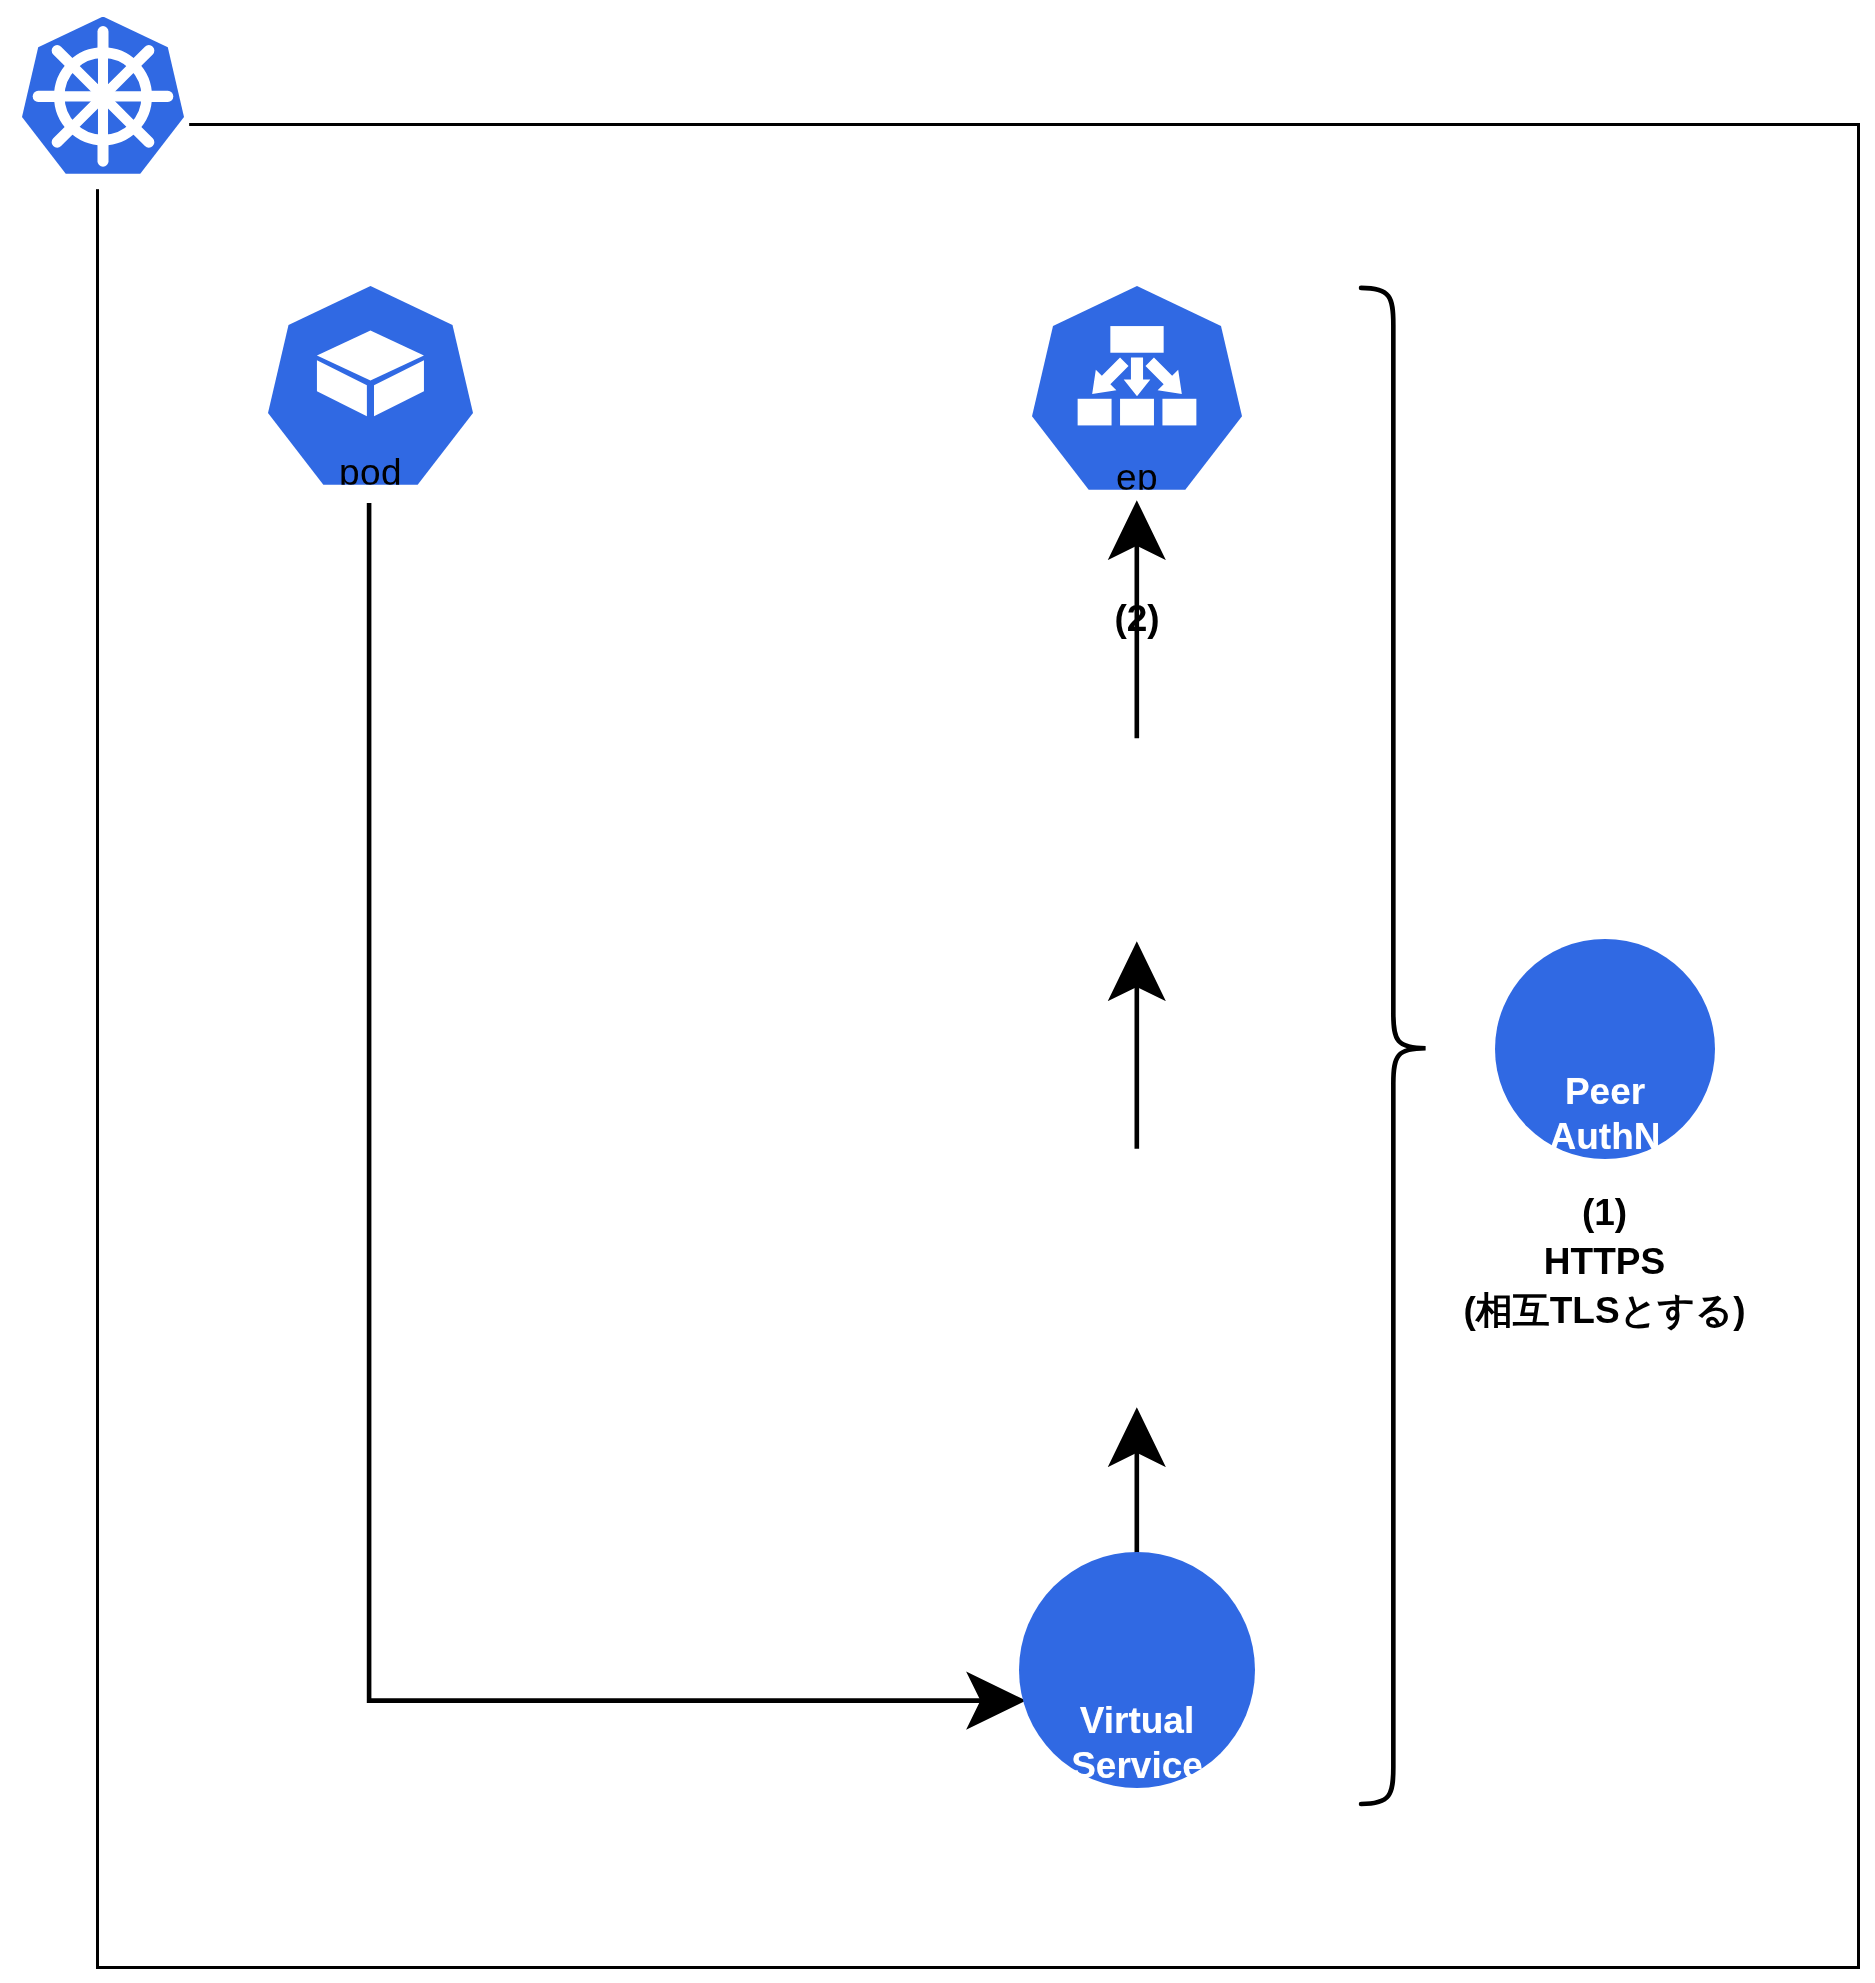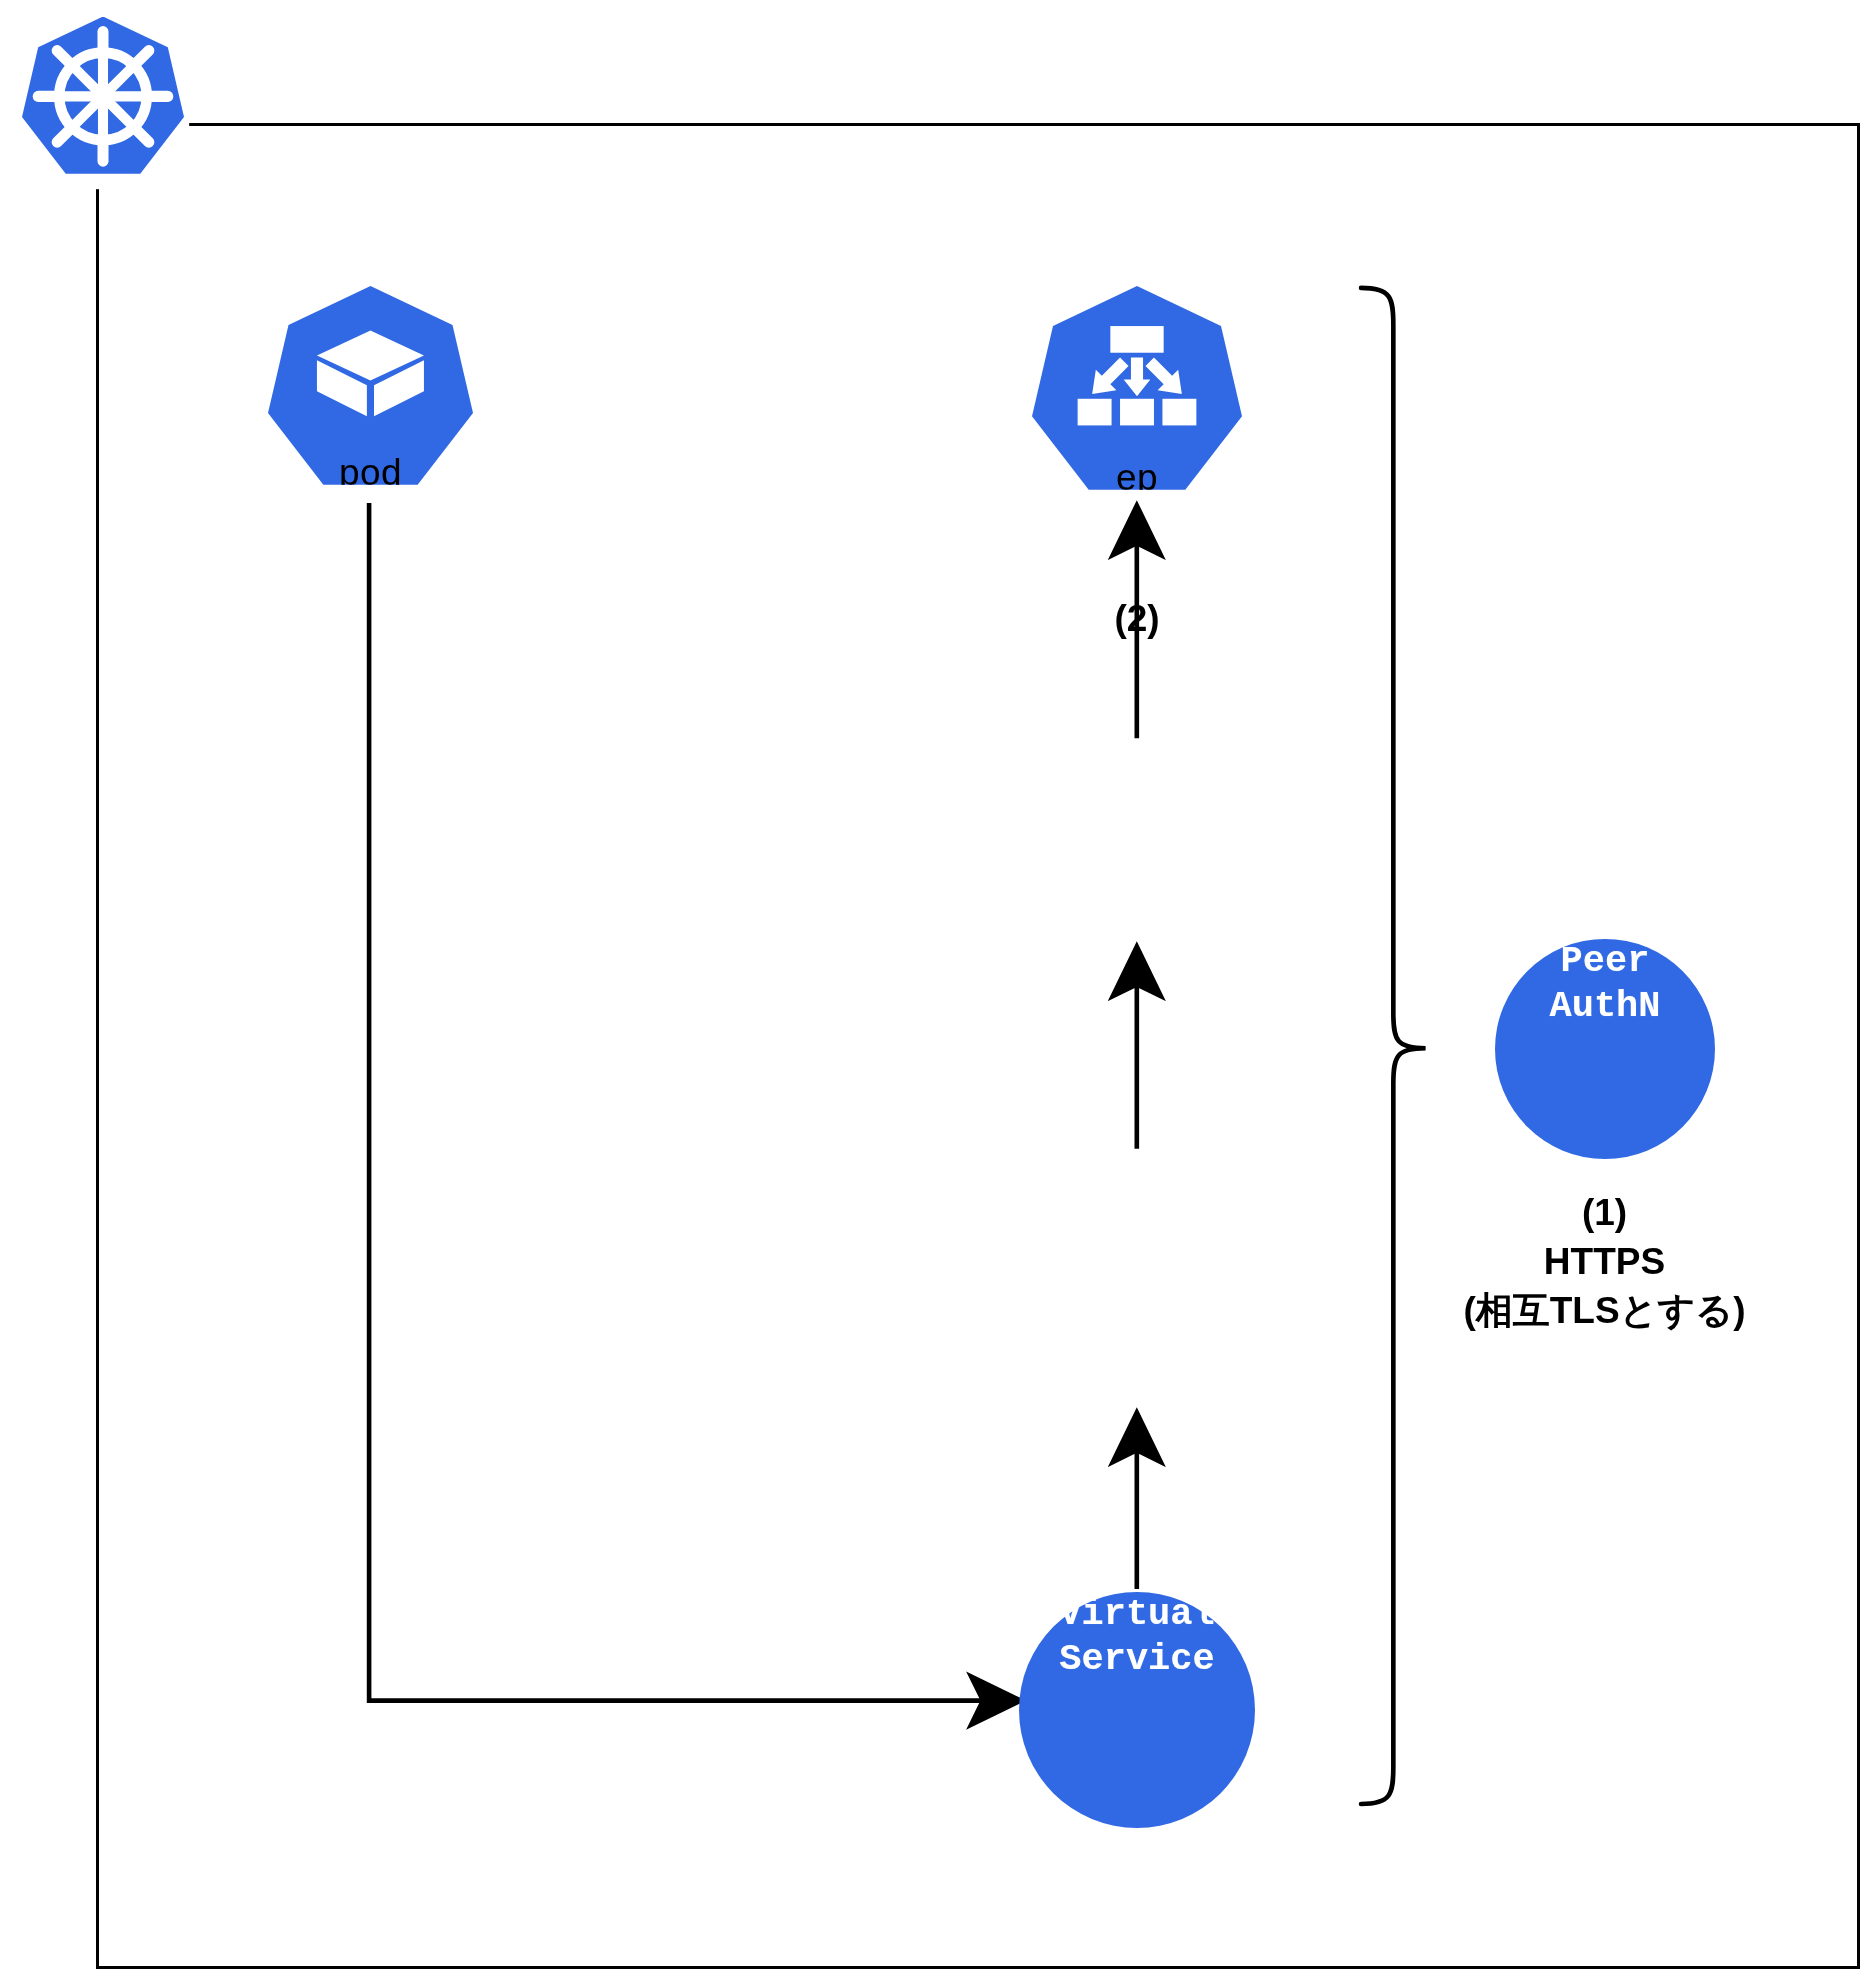--- a/index.html
+++ b/index.html
@@ -62,24 +62,23 @@
     font-weight: 400;
     letter-spacing: 0.5px;
   }
 
   
   .circle-node {
     position: absolute;
     border-radius: 50%;
     background: var(--brand, #3069e3);
     display: flex;
-    align-items: flex-start;
+    align-items: flex-end;
     justify-content: center;
     text-align: center;
-    font-family: Liberation Mono, monospace;
   }
   .circle-label {
     color: #ffffff;
     font-weight: bold;
     font-size: 37px;
     line-height: 1.22;
     white-space: pre-line;
     text-shadow: 0 0 0.9px rgba(255,255,255,0.35);
   }
 
@@ -207,21 +206,21 @@
           <rect x="38" y="62" width="28" height="22" fill="#ffffff"></rect>
           <rect x="73" y="62" width="28" height="22" fill="#ffffff"></rect>
         </svg>
         <div class="hex-label">ep</div>
       </div>
     </div>
   </div>
 
 
 
-  <div class="circle-node" style="left:1019px; top:1592px; width:236px; height:236px; --brand:#3069e3;">
+  <div class="circle-node" style="left:1019px; top:1552px; width:236px; height:236px; --brand:#3069e3;">
     <div class="circle-label">Virtual
 Service</div>
   </div>
 
   <div class="circle-node" style="left:1495px; top:939px; width:220px; height:220px; --brand:#3069e3;">
     <div class="circle-label">Peer
 AuthN</div>
   </div>
 
   <div class="annot annot-step" style="left:1078px; top:595px; width:118px;">(2)</div>

